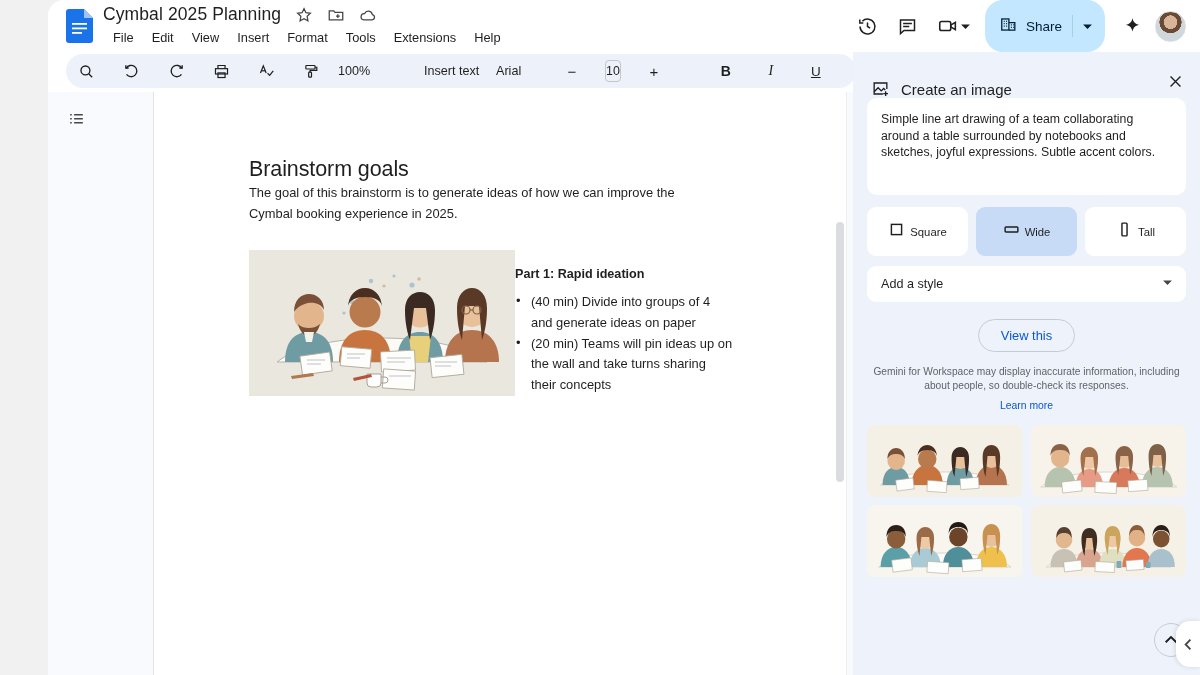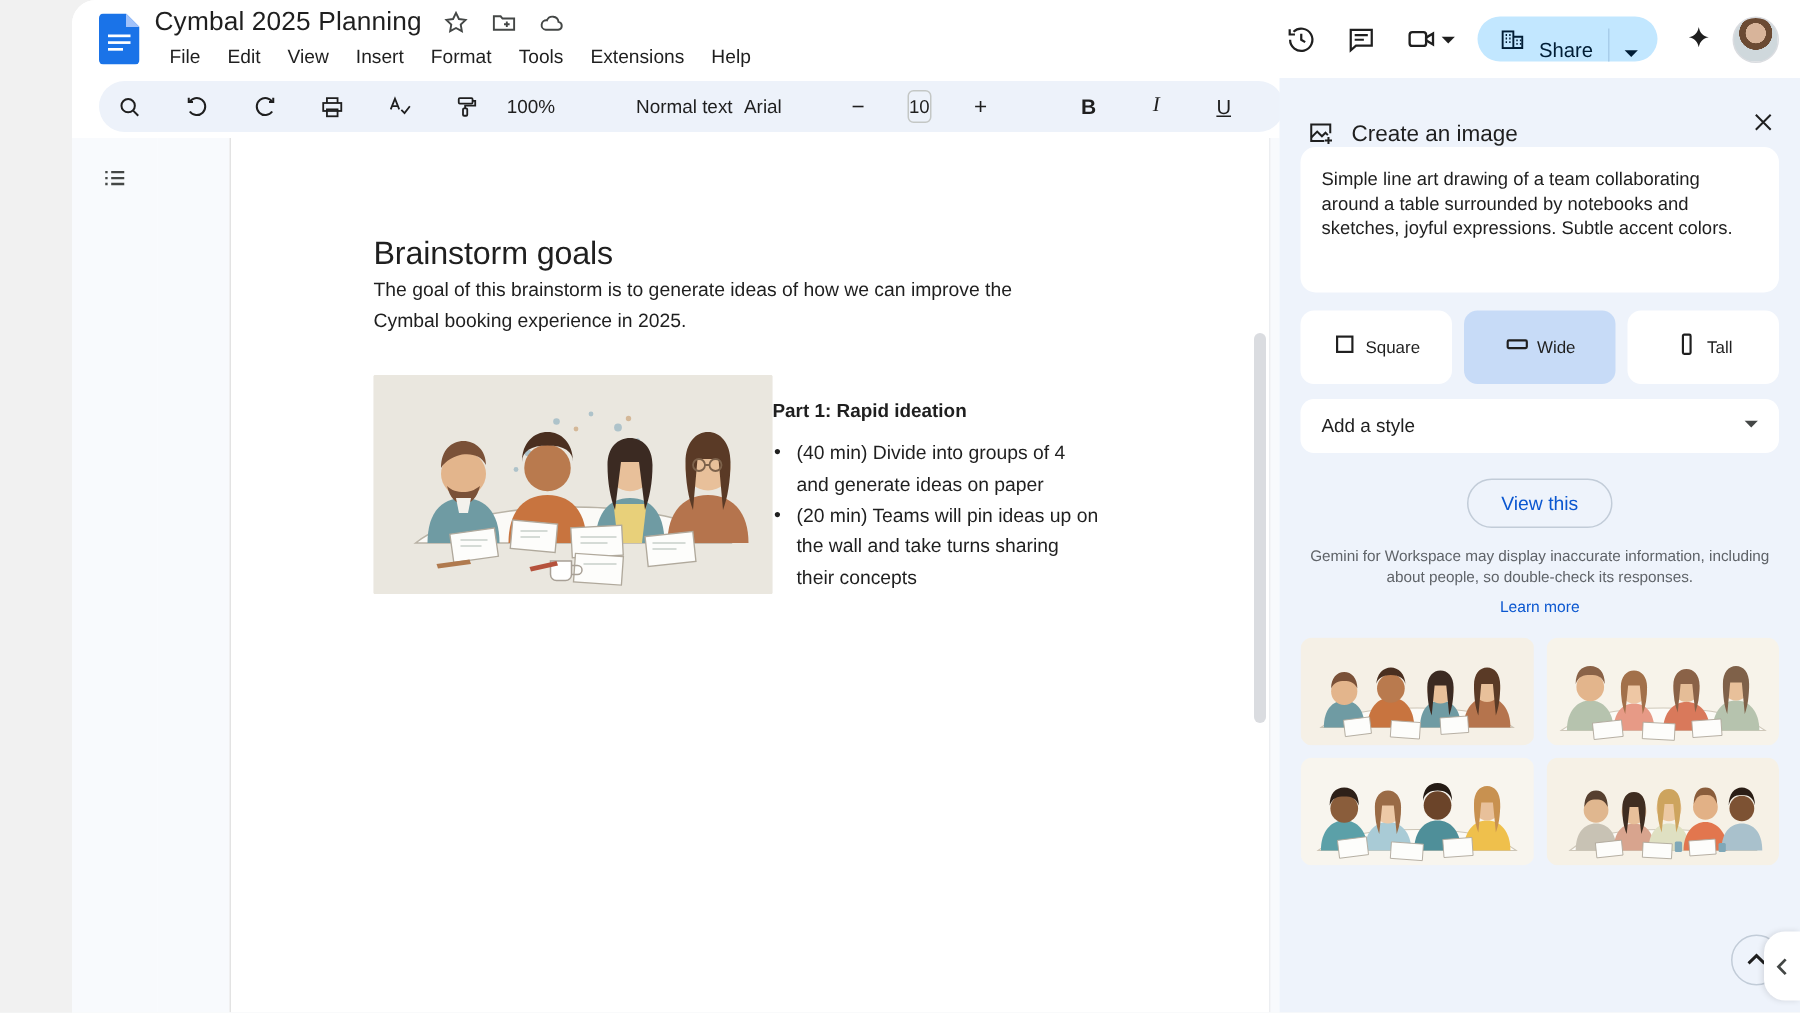--- a/index.html
+++ b/index.html
@@ -46,21 +46,21 @@
     position: absolute; right: 14px; top: 0; height: 52px;
     display: flex; align-items: center; gap: 6px;
   }
   .icon-btn {
     width: 34px; height: 34px; border-radius: 50%;
     display: flex; align-items: center; justify-content: center;
     color: #1f1f1f; cursor: pointer; background: transparent; border: none;
   }
   .meet-btn { width: auto; padding: 0 4px 0 6px; gap: 1px; }
   .share-btn {
-    display: flex; align-items: flex-end; height: 30px;
+    display: flex; align-items: center; height: 52px;
     background: #c2e7ff; border-radius: 18px; cursor: pointer;
     padding: 0 4px 0 14px; gap: 0; margin: 0 4px;
   }
   .share-label { font-size: 13.5px; color: #001d35; font-weight: 500; padding: 0 10px 0 8px; }
   .share-div { width: 1px; height: 22px; background: #a8cdea; }
   .share-caret { width: 28px; display:flex; align-items:center; justify-content:center; }
   .avatar {
     width: 31px; height: 31px; border-radius: 50%;
     background: radial-gradient(circle at 50% 35%, #d8b49a 0 28%, #6b4a33 29% 46%, #cfd8dc 47% 100%);
     border: 1px solid #dadce0; overflow:hidden; cursor:pointer;
@@ -338,21 +338,21 @@
         </svg>
     </div>
     <div class="tb tb-zoom">
       <span class="tb-text">100%</span>
       <svg width="10" height="10" viewBox="0 0 10 10" style="margin-left:8px">
           <path d="M1 3.2l4 4 4-4z" fill="currentColor"></path>
         </svg>
     </div>
     <div class="tb-sep"></div>
     <div class="tb tb-style">
-      <span class="tb-text">Normal text</span>
+      <span class="tb-text">Insert text</span>
       <svg width="10" height="10" viewBox="0 0 10 10">
           <path d="M1 3.2l4 4 4-4z" fill="currentColor"></path>
         </svg>
     </div>
     <div class="tb-sep"></div>
     <div class="tb tb-font">
       <span class="tb-text">Arial</span>
       <svg width="10" height="10" viewBox="0 0 10 10">
           <path d="M1 3.2l4 4 4-4z" fill="currentColor"></path>
         </svg>

